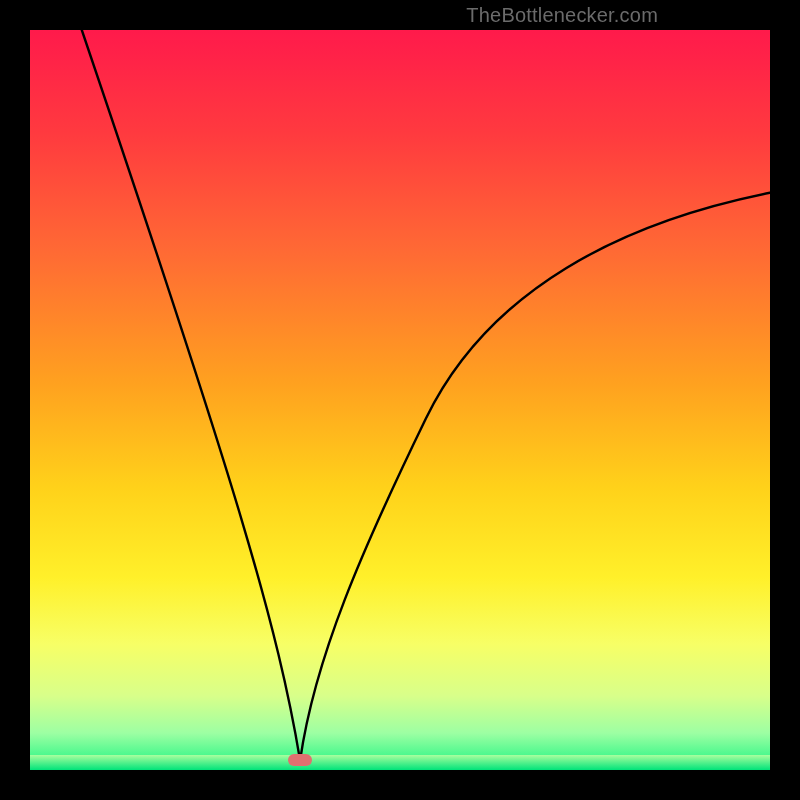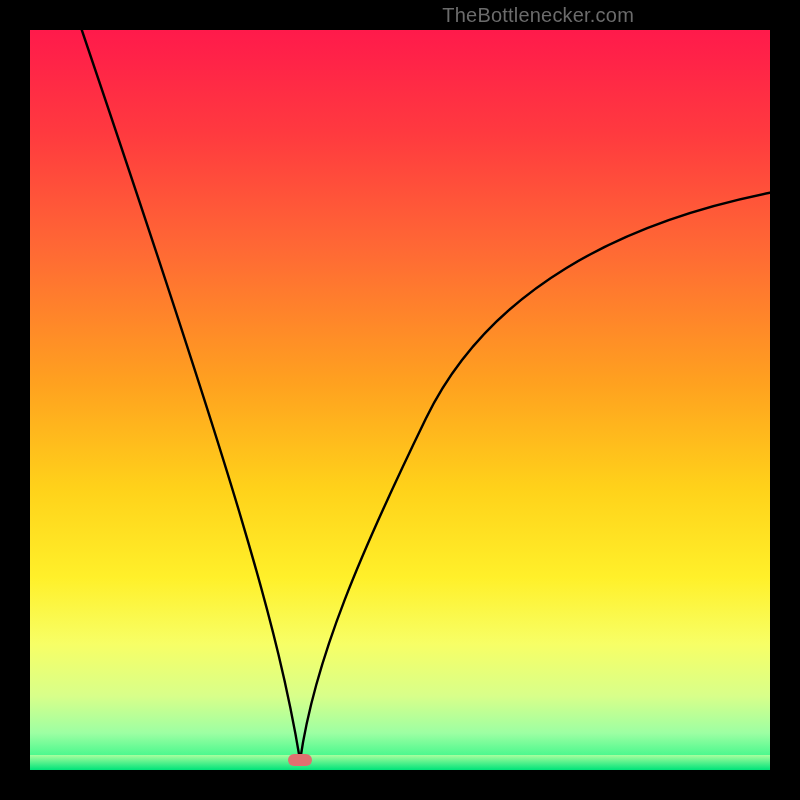--- a/index.html
+++ b/index.html
@@ -8,20 +8,21 @@
     width: 800px;
     height: 800px;
     background: #000;
     font-family: Arial, Helvetica, sans-serif;
   }
   .stage {
     position: relative;
     width: 648px;
     height: 800px;
     background: #000;
+    padding-left: 24px;
   }
   .watermark {
     position: absolute;
     top: 4px;
     right: 14px;
     color: #6b6b6b;
     font-size: 20px;
     font-weight: 400;
     letter-spacing: 0.2px;
     z-index: 10;

